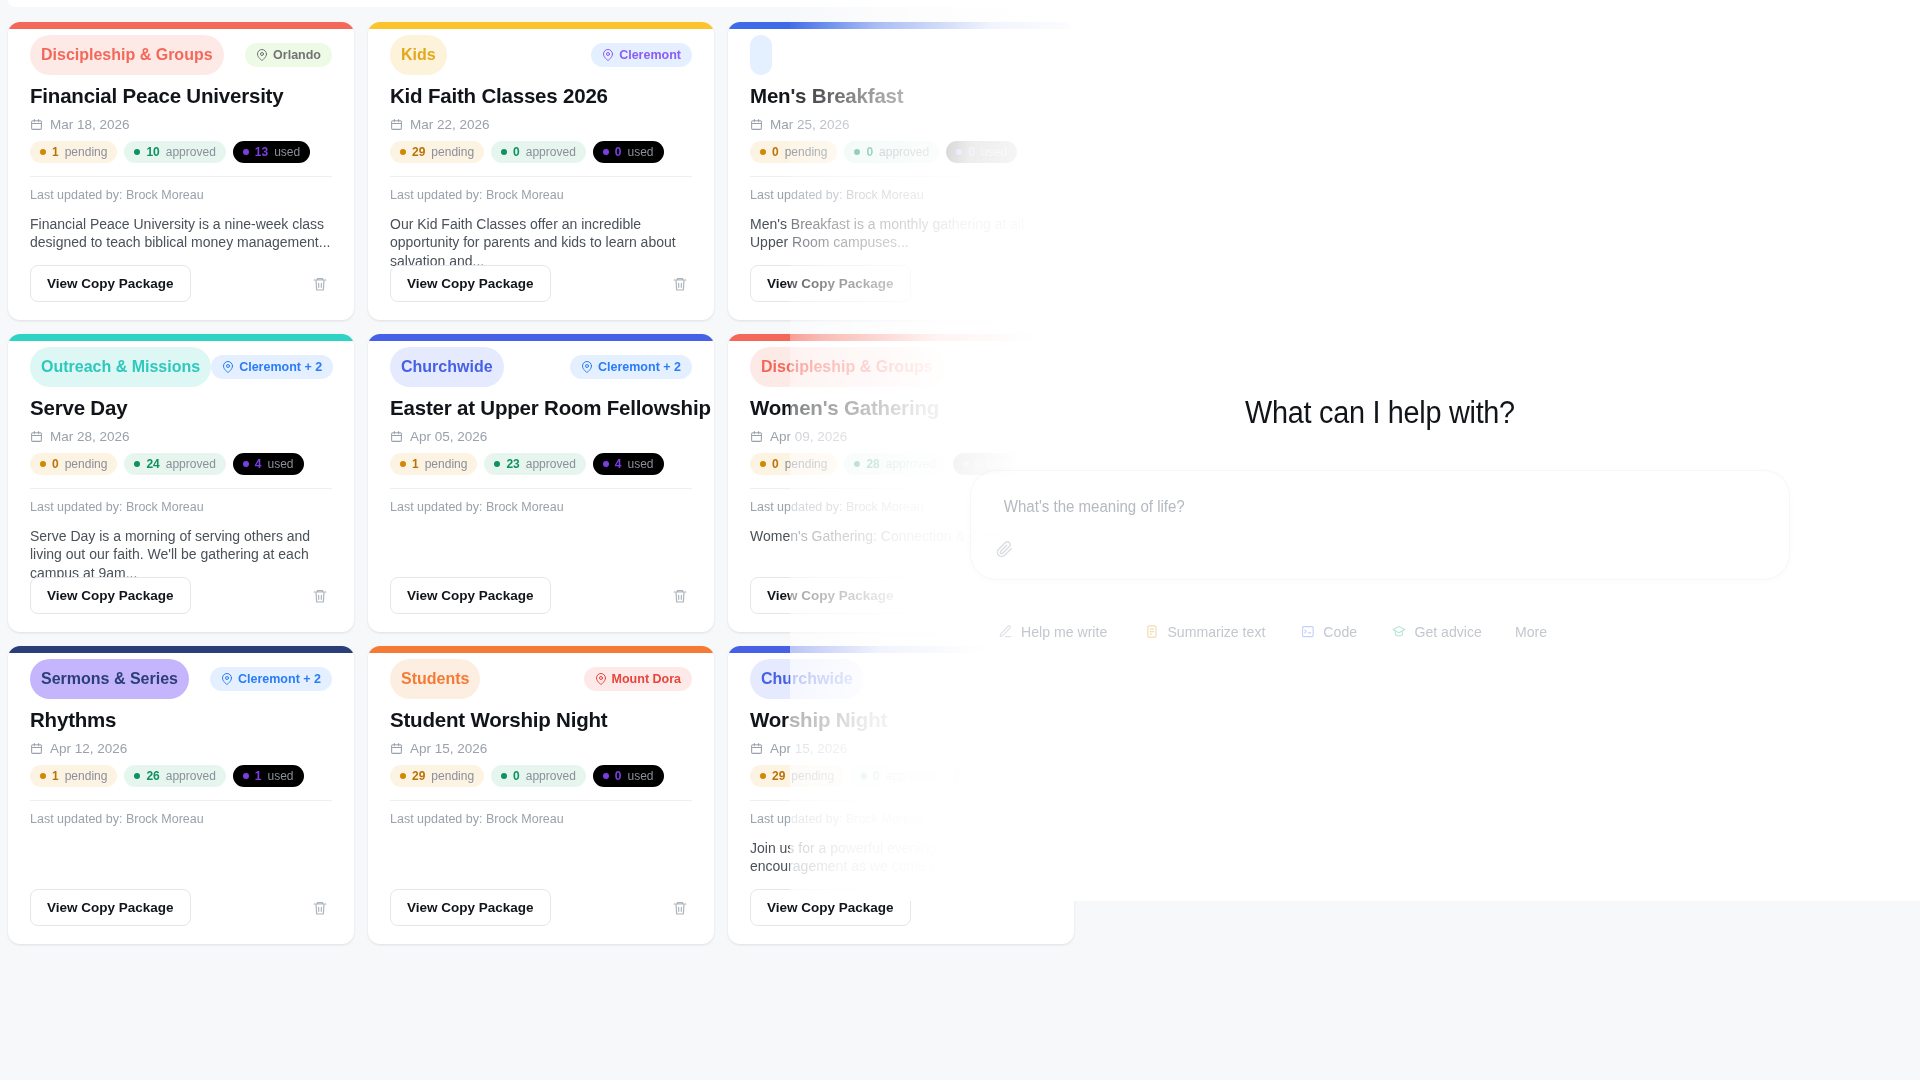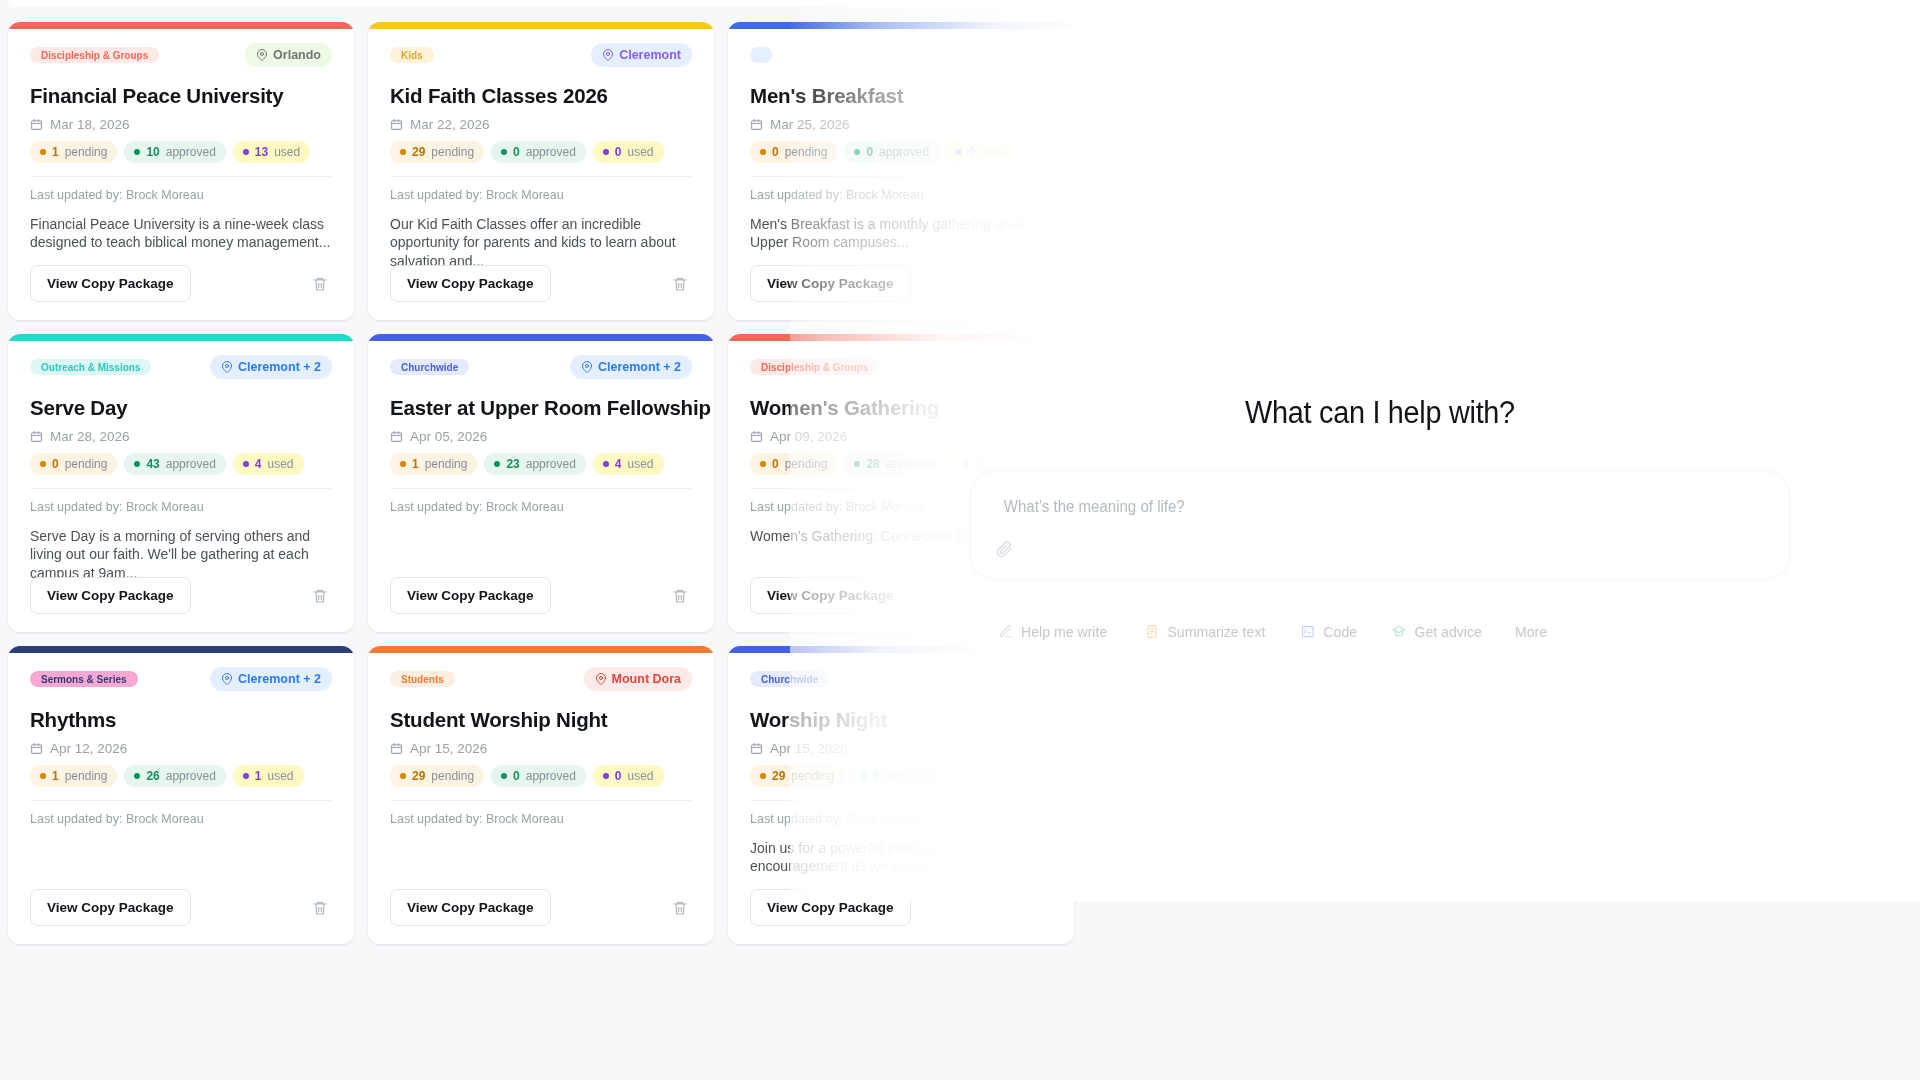--- a/index.html
+++ b/index.html
@@ -42,23 +42,23 @@
     border-radius: 12px 12px 0 0;
   }
   .card-body { padding: 14px 22px 0 22px; }
 
   .card-top-row {
     display: flex; align-items: center; justify-content: space-between;
     height: 24px;
   }
   .cat-pill {
     display: inline-flex; align-items: center;
-    height: 16px; padding: 0 11px;
+    height: 40px; padding: 0 11px;
     border-radius: 999px;
-    font-size: 10px; font-weight: 600;
+    font-size: 16px; font-weight: 600;
     white-space: nowrap;
   }
   .campus-pill {
     display: inline-flex; align-items: center; gap: 5px;
     height: 24px; padding: 0 11px;
     border-radius: 999px;
     font-size: 12.5px; font-weight: 600;
     white-space: nowrap;
   }
   .campus-pill svg { width: 12px; height: 12px; display: block; }
@@ -84,21 +84,21 @@
     font-size: 12px; white-space: nowrap;
   }
   .stat-pill .dot { width: 6px; height: 6px; border-radius: 50%; display: block; }
   .stat-pill b { font-weight: 700; }
   .stat-pill span.lbl { color: #8a8f98; font-weight: 400; }
 
   .stat-pending { background: #fdf3e3; }
   .stat-pending b { color: #b8740a; }
   .stat-approved { background: #e6f6ef; }
   .stat-approved b { color: #0f9160; }
-  .stat-used { background: #fef9c3; align-items: center; }
+  .stat-used { background: #000000; align-items: center; }
   .stat-used b { color: #7b3fe4; }
 
   .divider { margin: 13px 0 0 0; height: 1px; background: #edeff2; }
 
   .meta { margin-top: 11px; font-size: 12.5px; color: #9aa1ab; }
 
   .desc {
     margin-top: 13px;
     font-size: 14px; line-height: 1.32; color: #4b5159;
   }
@@ -389,21 +389,21 @@
           <span>Mar 28, 2026</span>
         </div>
         <div class="stats-row">
           <span class="stat-pill stat-pending">
             <span class="dot" style="background:#d08705"></span>
             <b>0</b>
             <span class="lbl">pending</span>
           </span>
           <span class="stat-pill stat-approved">
             <span class="dot" style="background:#0f9160"></span>
-            <b>43</b>
+            <b>24</b>
             <span class="lbl">approved</span>
           </span>
           <span class="stat-pill stat-used">
             <span class="dot" style="background:#7b3fe4"></span>
             <b>4</b>
             <span class="lbl">used</span>
           </span>
         </div>
         <div class="divider"></div>
         <div class="meta">Last updated by: Brock Moreau</div>
@@ -521,21 +521,21 @@
         <div class="desc">Women's Gathering: Connection &amp; Community</div>
       </div>
       <div class="card-actions">
         <button class="view-btn">View Copy Package</button>
       </div>
     </div>
     <div class="ev-card">
       <div class="accent" style="background:#2c3e78"></div>
       <div class="card-body">
         <div class="card-top-row">
-          <span class="cat-pill" style="background:#f9a8d4;color:#2c3e78">
+          <span class="cat-pill" style="background:#c4b5fd;color:#2c3e78">
             <span>Sermons &amp; Series</span>
           </span>
           <span class="campus-pill" style="background:#e4efff;color:#2a7cf7;">
             <span>
               <svg viewBox="0 0 24 24" fill="none" stroke="currentColor" stroke-width="2" stroke-linecap="round" stroke-linejoin="round">
                 <path d="M21 10c0 7-9 13-9 13s-9-6-9-13a9 9 0 0 1 18 0z"></path>
                 <circle cx="12" cy="10" r="3"></circle>
               </svg>
             </span>
             <span>Cleremont + 2</span>

